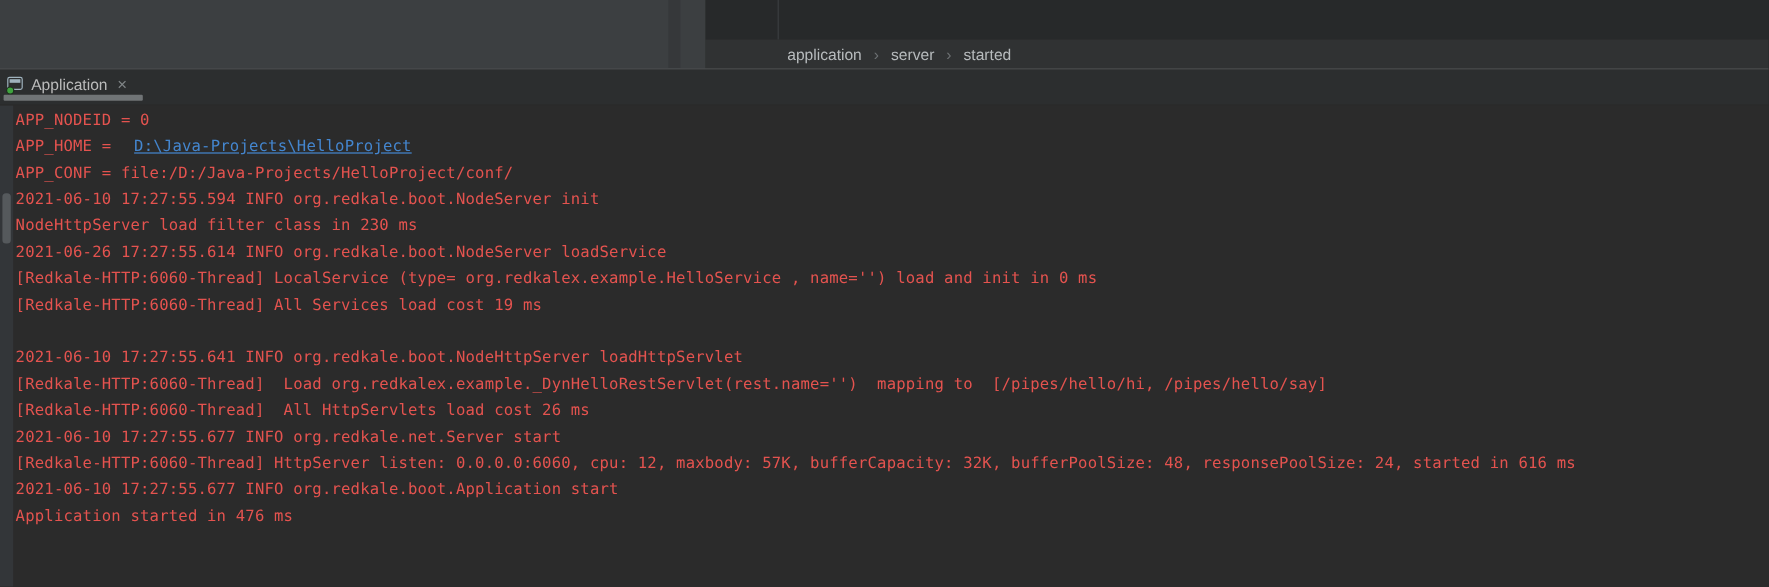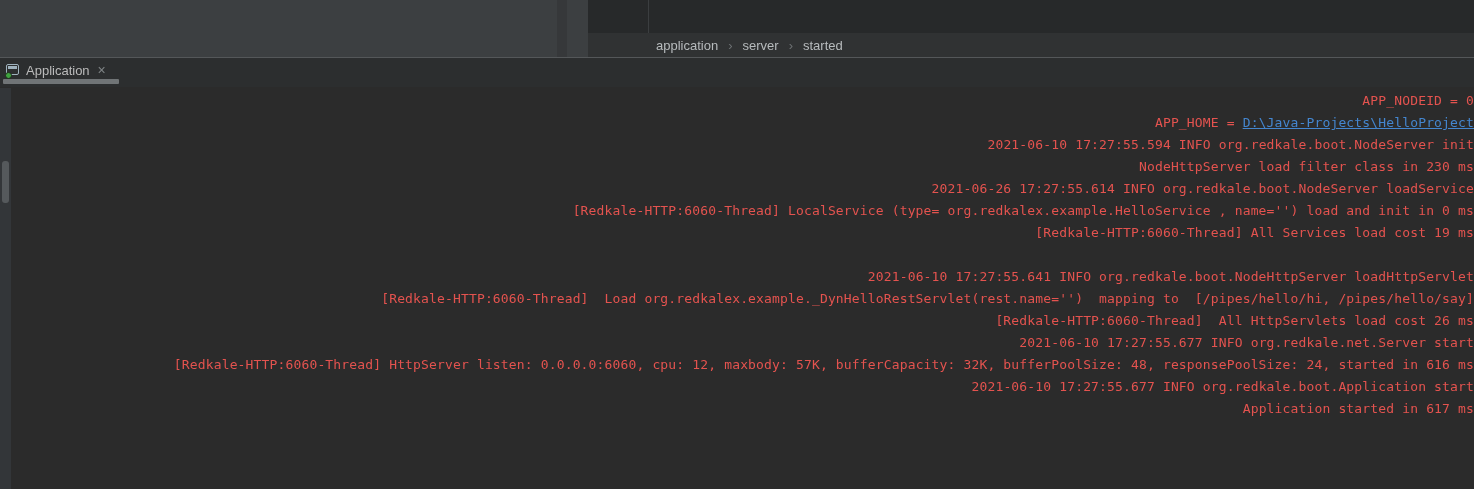--- a/index.html
+++ b/index.html
@@ -32,23 +32,23 @@
   .console-icon .titlebar{position:absolute;left:2px;top:2px;width:9px;height:3px;background:#9fb2bd;}
   .console-icon .run-dot{position:absolute;left:-1px;bottom:-2px;width:7px;height:7px;
       border-radius:50%;background:#3fa33f;border:1px solid #1e2a1e;box-sizing:border-box;}
 
   
   .console{position:absolute;left:0;top:88px;right:0;bottom:0;background:#2b2b2b;}
   .gutter{position:absolute;left:0;top:0;width:11px;height:100%;background:#333639;}
   .gutter-thumb{position:absolute;left:2px;top:73px;width:7px;height:42px;background:#55595c;border-radius:3px;}
   .console-lines{position:absolute;left:13px;top:2px;right:0;
       font-family:"DejaVu Sans Mono",monospace;font-size:13px;line-height:22px;letter-spacing:0.15px;}
-  .console-line{white-space:pre;height:22px;text-align:right;}
+  .console-line{white-space:pre;height:22px;}
   .seg-err{color:#e4534f;}
-  .seg-link{color:#4486cf;text-decoration:underline;cursor:pointer;}
+  .seg-link{color:#4486cf;text-decoration:underline;cursor:pointer;margin-left:11px;}
 </style>
 </head>
 <body>
 
 <div class="screen">
 
   <div class="top-left-block">
     <div class="editor-scroll-strip"></div>
   </div>
 
@@ -79,29 +79,30 @@
     <div class="tab-underline"></div>
   </div>
 
   <div class="console">
     <div class="gutter">
       <div class="gutter-thumb"></div>
     </div>
     <div class="console-lines" id="console-lines">
         <div class="console-line"><span class="seg-err">APP_NODEID = 0</span></div>
         <div class="console-line"><span class="seg-err">APP_HOME = </span><span class="seg-link">D:\Java-Projects\HelloProject</span></div>
+        <div class="console-line"><span class="seg-err">APP_CONF = file:/D:/Java-Projects/HelloProject/conf/</span></div>
         <div class="console-line"><span class="seg-err">2021-06-10 17:27:55.594 INFO org.redkale.boot.NodeServer init</span></div>
         <div class="console-line"><span class="seg-err">NodeHttpServer load filter class in 230 ms</span></div>
         <div class="console-line"><span class="seg-err">2021-06-26 17:27:55.614 INFO org.redkale.boot.NodeServer loadService</span></div>
         <div class="console-line"><span class="seg-err">[Redkale-HTTP:6060-Thread] LocalService (type= org.redkalex.example.HelloService , name='') load and init in 0 ms</span></div>
         <div class="console-line"><span class="seg-err">[Redkale-HTTP:6060-Thread] All Services load cost 19 ms</span></div>
         <div class="console-line"><span class="seg-err"></span></div>
         <div class="console-line"><span class="seg-err">2021-06-10 17:27:55.641 INFO org.redkale.boot.NodeHttpServer loadHttpServlet</span></div>
         <div class="console-line"><span class="seg-err">[Redkale-HTTP:6060-Thread]  Load org.redkalex.example._DynHelloRestServlet(rest.name='')  mapping to  [/pipes/hello/hi, /pipes/hello/say]</span></div>
         <div class="console-line"><span class="seg-err">[Redkale-HTTP:6060-Thread]  All HttpServlets load cost 26 ms</span></div>
         <div class="console-line"><span class="seg-err">2021-06-10 17:27:55.677 INFO org.redkale.net.Server start</span></div>
         <div class="console-line"><span class="seg-err">[Redkale-HTTP:6060-Thread] HttpServer listen: 0.0.0.0:6060, cpu: 12, maxbody: 57K, bufferCapacity: 32K, bufferPoolSize: 48, responsePoolSize: 24, started in 616 ms</span></div>
         <div class="console-line"><span class="seg-err">2021-06-10 17:27:55.677 INFO org.redkale.boot.Application start</span></div>
-        <div class="console-line"><span class="seg-err">Application started in 617 ms</span></div>
+        <div class="console-line"><span class="seg-err">Application started in 476 ms</span></div>
       </div>
   </div>
 
 </div>
 
 </body></html>

